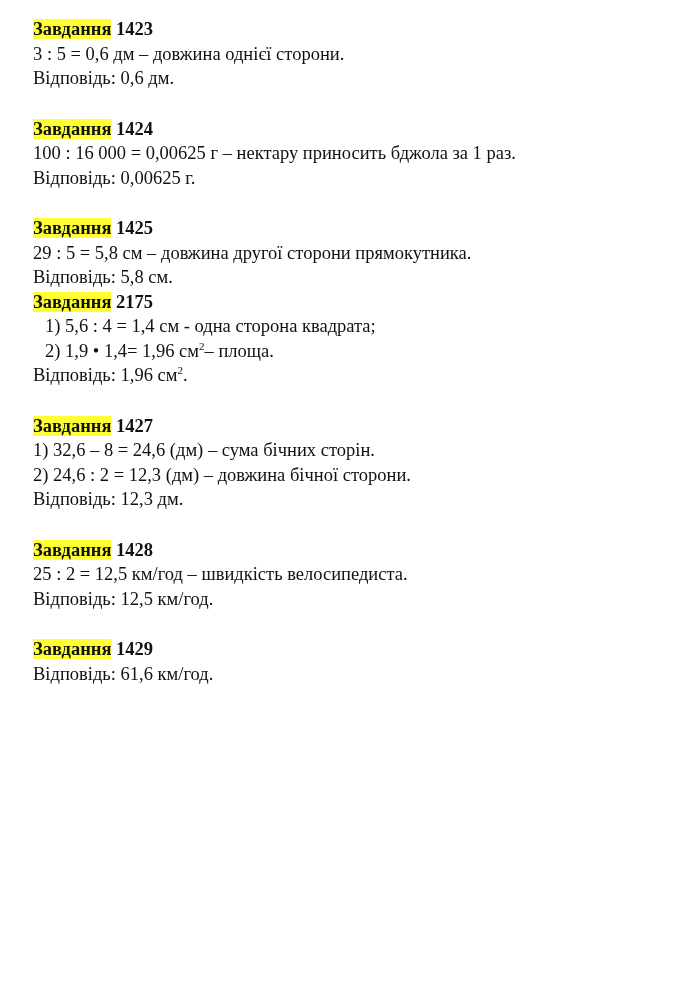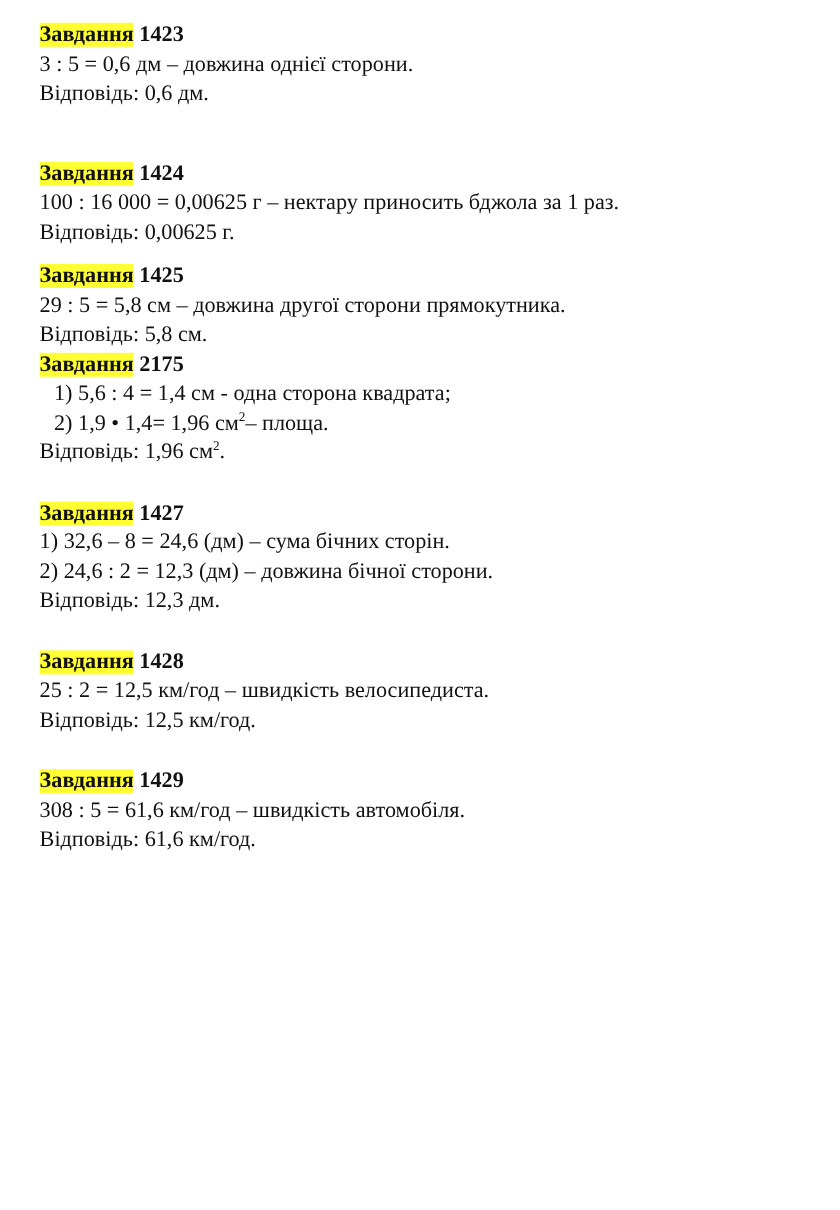--- a/index.html
+++ b/index.html
@@ -14,30 +14,30 @@
   .hl { background: #ffff33; }
   .b { font-weight: normal; }
   .indent { padding-left: 12px; }
   sup { font-size: 11px; line-height: 0; vertical-align: 7px; }
 </style>
 </head>
 <body>
 
 <div class="page">
 
-  <div class="task" style="margin-bottom:42px">
+  <div class="task" style="margin-bottom:26px">
     <div class="line head">
       <span class="hl">Завдання</span>
       <span>1423</span>
     </div>
     <div class="line">3 : 5 = 0,6 дм – довжина однієї сторони.</div>
     <div class="line"><span class="b">Відповідь:</span><span> 0,6 дм.</span></div>
   </div>
 
-  <div class="task" style="margin-bottom:12px">
+  <div class="task" style="margin-bottom:26px">
     <div class="line head">
       <span class="hl">Завдання</span>
       <span>1424</span>
     </div>
     <div class="line">100 : 16 000 = 0,00625 г – нектару приносить бджола за 1 раз.</div>
     <div class="line"><span class="b">Відповідь:</span><span> 0,00625 г.</span></div>
   </div>
 
   <div class="task" style="">
     <div class="line head">
@@ -75,17 +75,16 @@
     </div>
     <div class="line">25 : 2 = 12,5 км/год – швидкість велосипедиста.</div>
     <div class="line"><span class="b">Відповідь:</span><span> 12,5 км/год.</span></div>
   </div>
 
   <div class="task">
     <div class="line head">
       <span class="hl">Завдання</span>
       <span>1429</span>
     </div>
-    <div class="line">308 : 5 = 61,6 км/год – швидкість автомобіля.</div>
     <div class="line"><span class="b">Відповідь:</span><span> 61,6 км/год.</span></div>
   </div>
 
 </div>
 
 </body></html>

